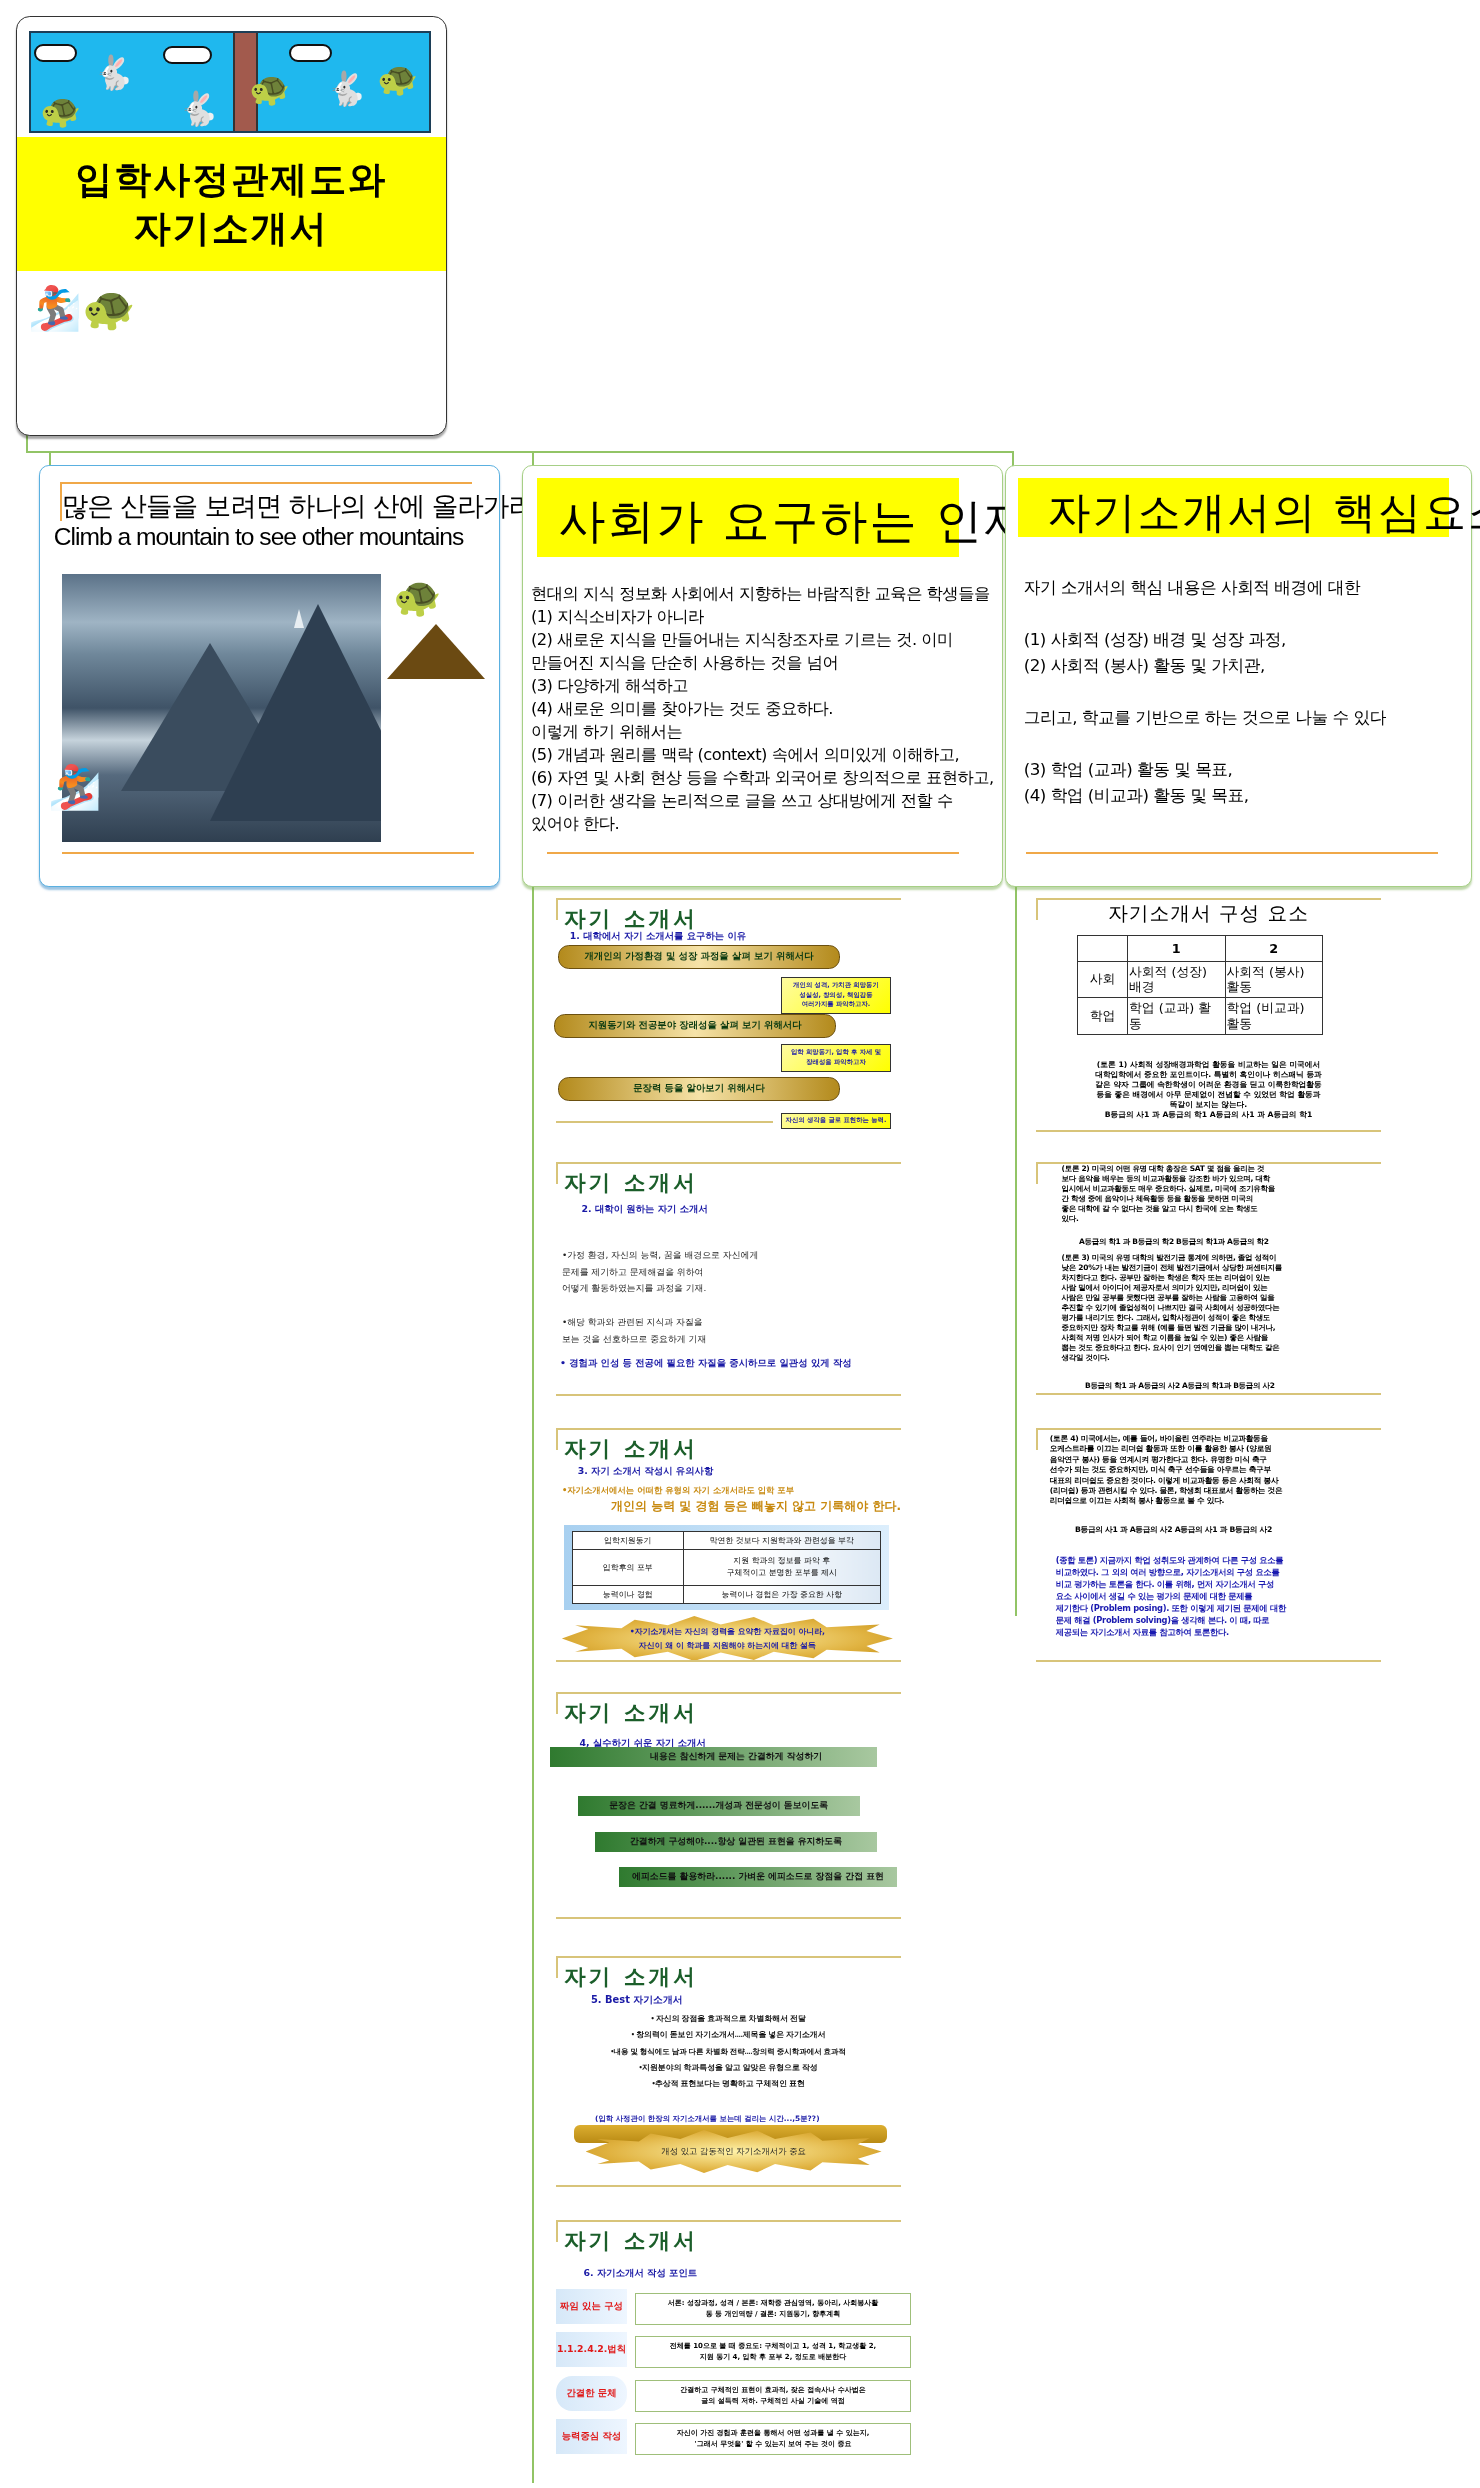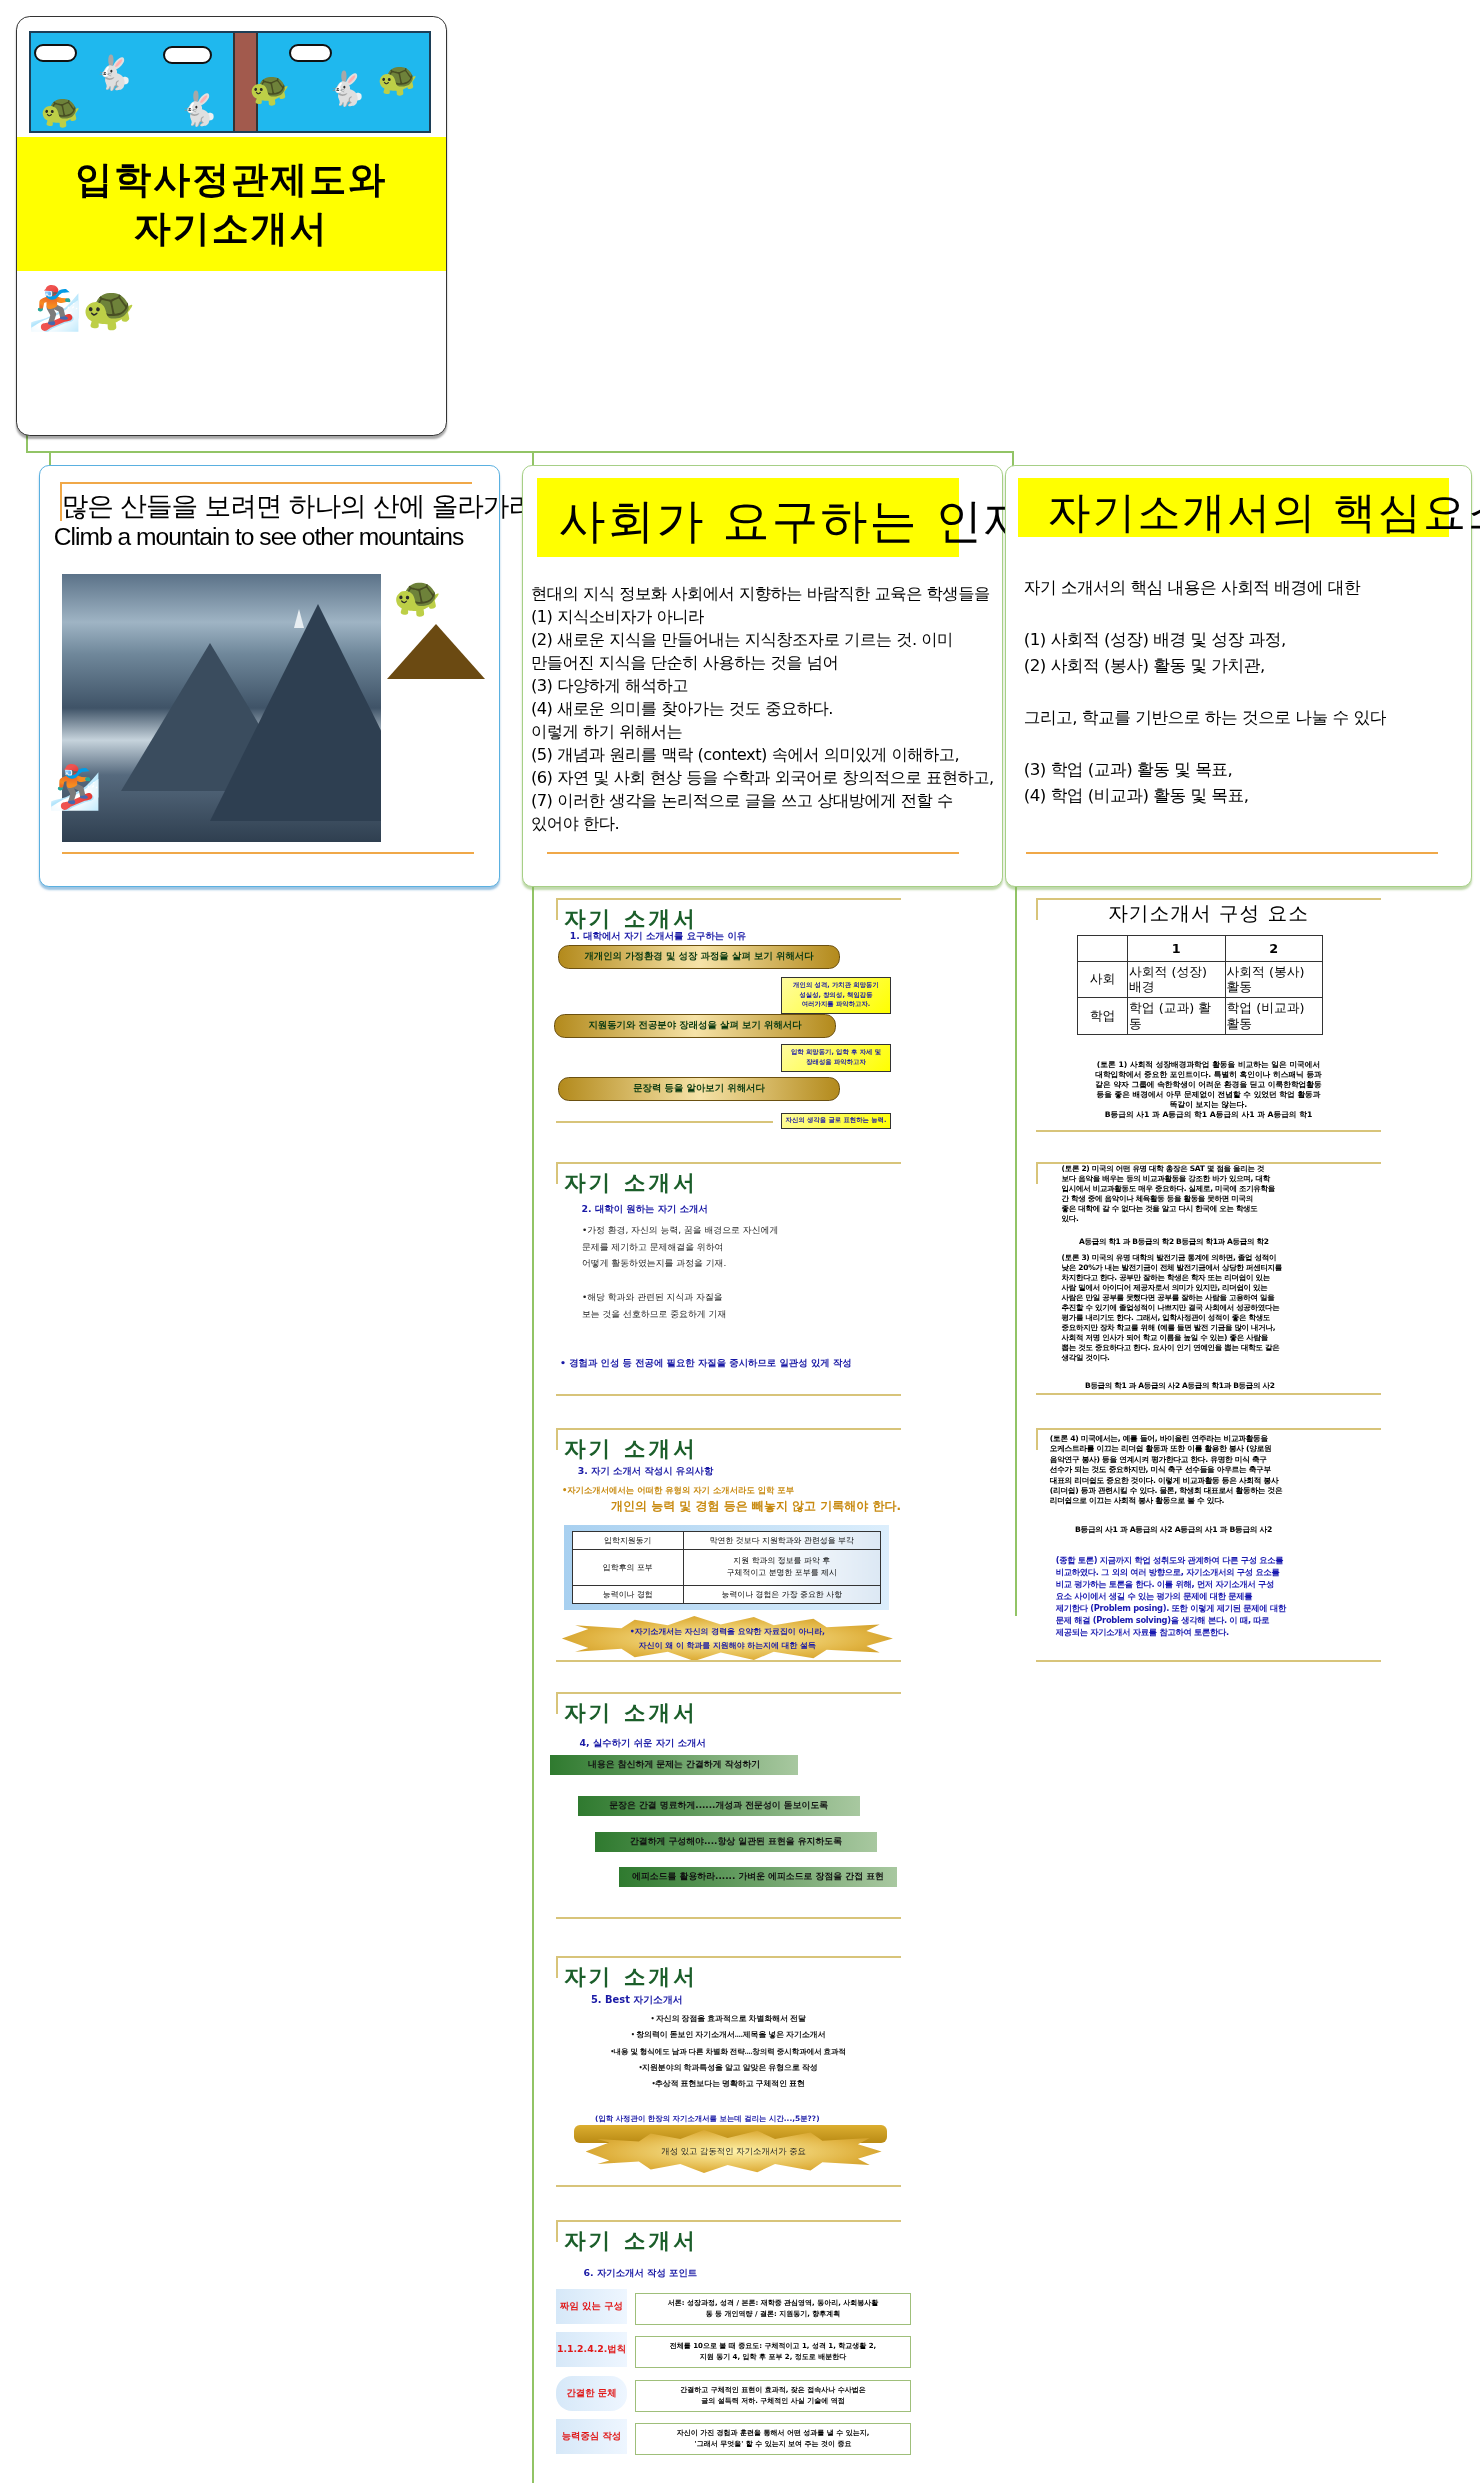--- a/index.html
+++ b/index.html
@@ -155,21 +155,21 @@
     <span>자신의 생각을 글로 표현하는 능력.</span>
   </div>
   <div class="bline" style="top:223px;width:217px;"></div>
 </div>
 
 <div class="slide" style="left:556px;top:1162px;height:236px;">
   <div class="tline"></div>
     <div class="lline"></div>
   <div class="s-title">자기 소개서</div>
   <div class="s-sub" style="left:25.6px;top:41px;">2. 대학이 원하는 자기 소개서</div>
-  <div class="txt" style="left:5.9px;top:60px;margin-left:20px;">
+  <div class="txt" style="left:5.9px;top:85px;">
     <div>•가정 환경, 자신의 능력, 꿈을 배경으로 자신에게</div>
     <div>  문제를 제기하고 문제해결을 위하여</div>
     <div>  어떻게 활동하였는지를 과정을 기재.</div>
     <div>&nbsp;</div>
     <div>•해당 학과와 관련된 지식과 자질을</div>
     <div>  보는 것을 선호하므로 중요하게 기재</div>
   </div>
   <div class="s-sub" style="left:3.9px;top:195px;font-size:9.4px;">• 경험과 인성 등 전공에 필요한 자질을 중시하므로 일관성 있게 작성</div>
   <div class="bline" style="top:232px;"></div>
 </div>
@@ -205,21 +205,21 @@
     <span class="s-sub" style="position:static;font-size:7.9px;margin-top:3.9px;">자신이 왜 이 학과를 지원해야 하는지에 대한 설득</span>
   </div>
   <div class="bline" style="top:232px;"></div>
 </div>
 
 <div class="slide" style="left:556px;top:1692px;height:227px;">
   <div class="tline"></div>
     <div class="lline"></div>
   <div class="s-title">자기 소개서</div>
   <div class="s-sub" style="left:23.6px;top:45px;">4,  실수하기 쉬운 자기 소개서</div>
-  <div class="greenbar" style="left:-5.9px;top:63px;width:248px;">내용은 참신하게 문제는 간결하게 작성하기</div>
+  <div class="greenbar" style="left:-5.9px;top:55px;width:282px;padding-left:45px;">내용은 참신하게 문제는 간결하게 작성하기</div>
   <div class="greenbar" style="left:21.7px;top:104px;width:282px;">문장은 간결 명료하게......개성과 전문성이 돋보이도록</div>
   <div class="greenbar" style="left:39px;top:140px;width:282px;">간결하게 구성해야....항상 일관된 표현을 유지하도록</div>
   <div class="greenbar" style="left:63px;top:175px;width:278px;">에피소드를 활용하라...... 가벼운 에피소드로 장점을 간접 표현</div>
   <div class="bline" style="top:225px;"></div>
 </div>
 
 <div class="slide" style="left:556px;top:1956px;height:236px;">
   <div class="tline"></div>
     <div class="lline"></div>
   <div class="s-title">자기 소개서</div>

